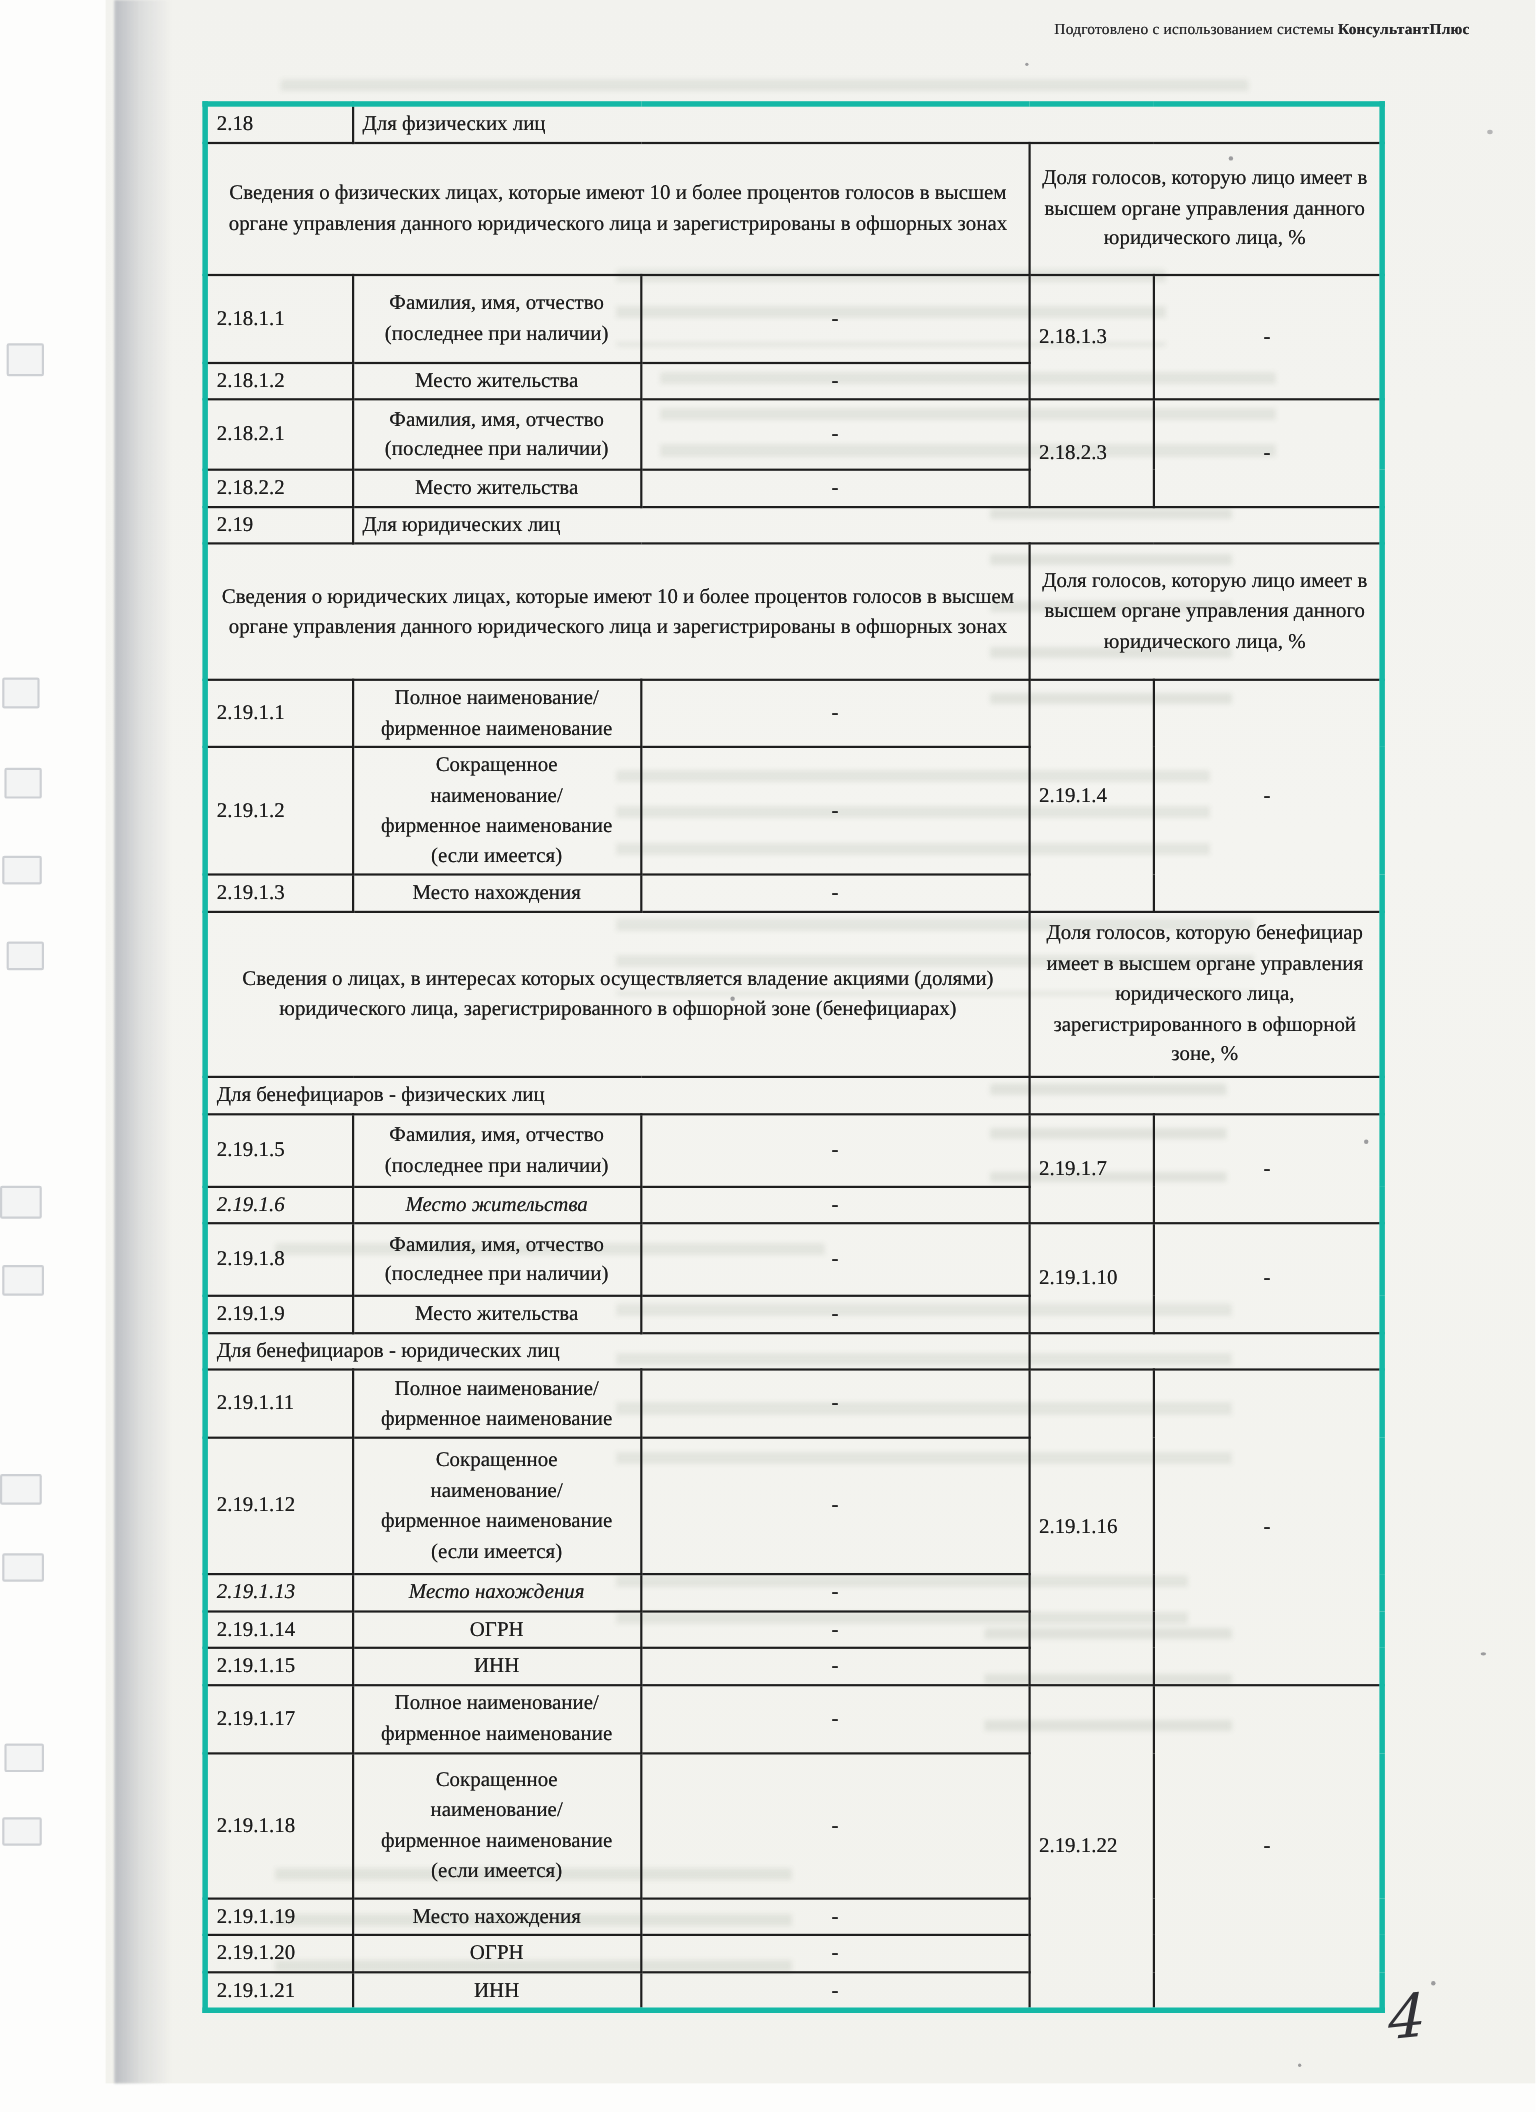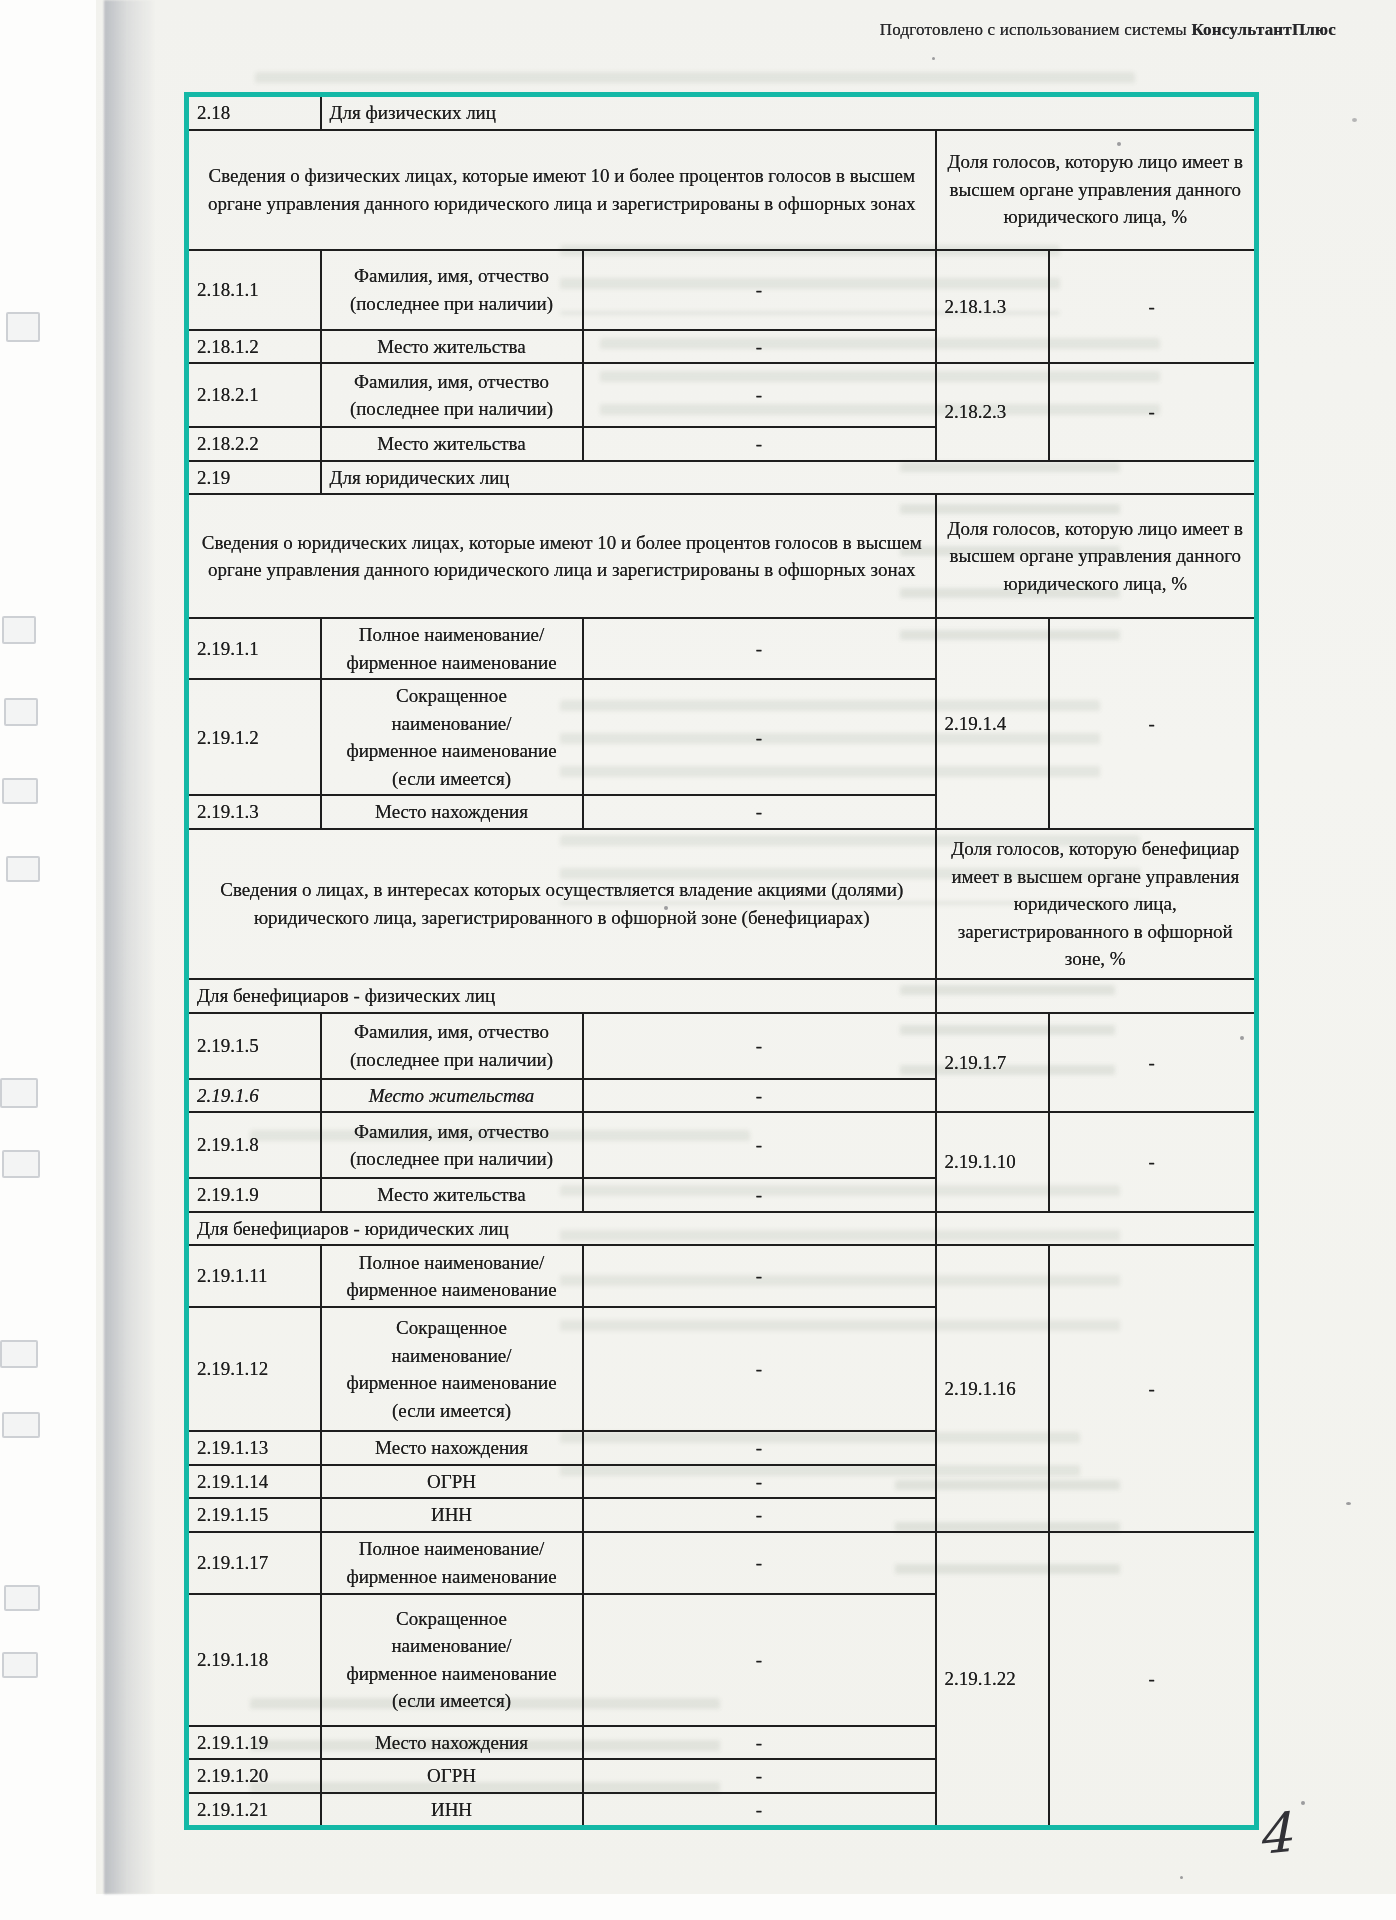--- a/index.html
+++ b/index.html
@@ -14,21 +14,21 @@
     background:linear-gradient(180deg,#f2f2ee 0%,#f4f4f0 40%,#f2f2ed 100%);
     z-index:0;
   }
   .edge-shadow{
     position:absolute;left:104px;top:0;width:52px;height:1894px;z-index:2;
     background:linear-gradient(to right,rgba(143,148,160,.55),rgba(143,148,160,.22) 45%,rgba(143,148,160,0) 100%);
     filter:blur(1px);
   }
   .attribution{
     position:absolute;top:20px;right:60px;z-index:3;
-    font-size:17px;color:#27272a;letter-spacing:.2px;
+    font-size:14px;color:#27272a;letter-spacing:.2px;
     text-shadow:0 0 .4px rgba(30,30,30,.8);
   }
   .attribution b{font-weight:bold;}
   table.form{
     position:absolute;left:140px;top:92px;width:1070px;z-index:3;
     border-collapse:collapse;table-layout:fixed;
     border:5px solid #14b8a6;background:transparent;margin-left:44px;
   }
   table.form td{
     border:2px solid #1e1e1e;padding:2px 8px;vertical-align:middle;
@@ -255,21 +255,21 @@
           <td class="c-value" rowspan="5">-</td>
         </tr>
         <tr style="height: 124px;">
           <td class="c-num">2.19.1.12</td>
           <td class="c-label">Сокращенное
 наименование/
 фирменное наименование
 (если имеется)</td>
           <td class="c-value">-</td>
         </tr>
-        <tr style="height: 30px;">
+        <tr style="height: 30px; font-style: italic;">
           <td class="c-num">2.19.1.13</td>
           <td class="c-label">Место нахождения</td>
           <td class="c-value">-</td>
         </tr>
         <tr style="height: 30px;">
           <td class="c-num">2.19.1.14</td>
           <td class="c-label">ОГРН</td>
           <td class="c-value">-</td>
         </tr>
         <tr style="height: 30px;">

